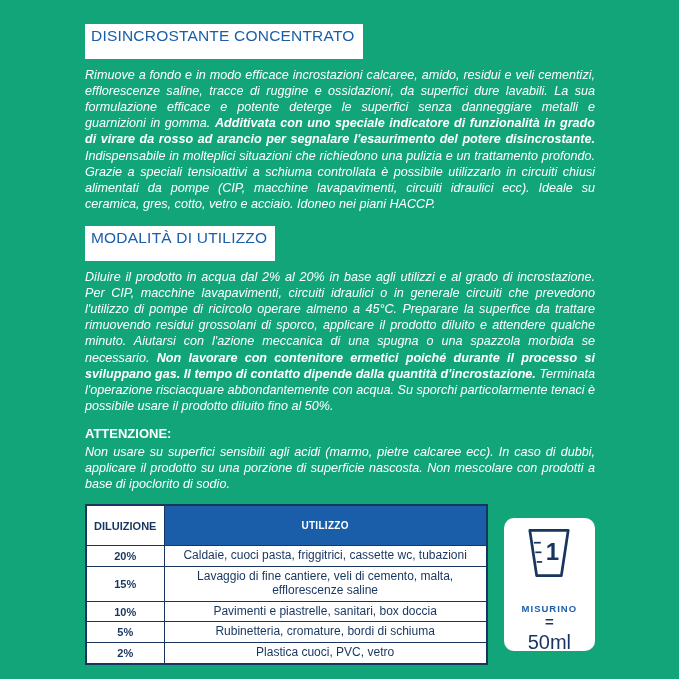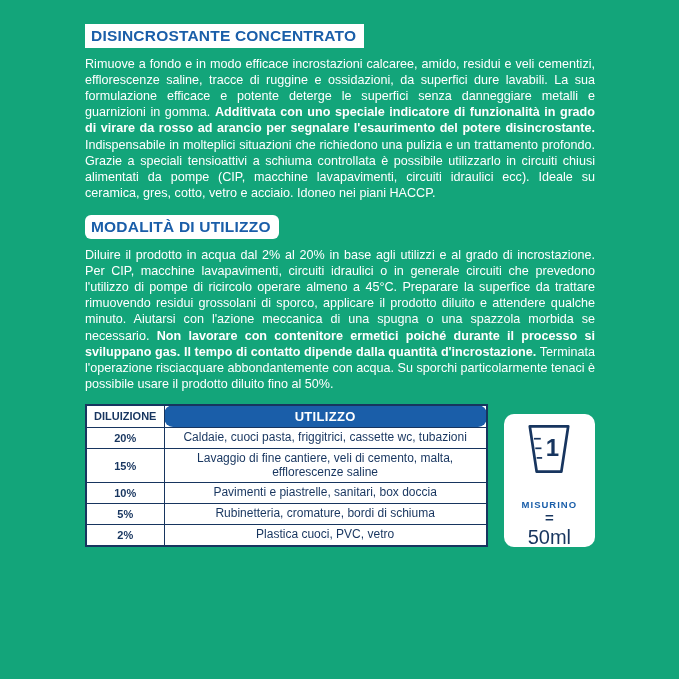--- a/index.html
+++ b/index.html
@@ -8,44 +8,45 @@
     background:#13A57A;
     font-family:"Liberation Sans", sans-serif;
     -webkit-font-smoothing:antialiased;
   }
   .page { padding:24px 84px 0 85px; }
 
   .badge {
     display:inline-block;
     background:#FFFFFF;
     color:#1A5EA9;
-    font-weight:bold;
+    font-weight:normal;
     font-size:15.5px;
     letter-spacing:0.2px;
-    padding:3px 8px 3px 6px;
+    padding:3px 8px 14px 6px;
   }
-  .badge2 { margin-top:14px;border-radius:6px; }
+  .badge2 { margin-top:14px; }
 
   .para {
     color:#FFFFFF;
     font-size:12.6px;
     line-height:1.28;
     text-align:justify;
     margin-top:8px;
+    font-style:italic;
   }
   .bold { font-weight:bold; }
 
   .warning { margin-top:12px; }
   .warn-title { color:#FFFFFF; font-weight:bold; font-size:13px; }
   .warn-text { margin-top:3px; }
 
   .bottom-row {
     margin-top:12px;
     display:flex;
-    align-items:flex-end;
+    align-items:center;
     gap:16px;
   }
 
   table.dilution-table {
     border-collapse:collapse;
     width:406px;
     background:#FFFFFF;
     border:2px solid #17355F;
   }
   .dilution-table th, .dilution-table td {
@@ -57,25 +58,24 @@
     width:78px;
     background:#FFFFFF;
     color:#17355F;
     font-size:11px;
     font-weight:bold;
     padding:3px 2px;
   }
   .th-use {
     background:#1A5EA9;
     color:#FFFFFF;
-    font-size:13px;
+    font-size:10px;
     font-weight:bold;
-    padding:3px 2px;
+    padding:14px 2px;
     letter-spacing:0.3px;
-    border-radius:9px;
   }
   .td-dilution {
     color:#17355F;
     font-weight:bold;
     font-size:11px;
     padding:3px 2px;
   }
   .td-use {
     color:#17355F;
     font-size:12px;
@@ -131,20 +131,24 @@
 <div class="page">
 
   <div class="badge">DISINCROSTANTE CONCENTRATO</div>
 
   <p class="para"><span>Rimuove a fondo e in modo efficace incrostazioni calcaree, amido, residui e veli cementizi, efflorescenze saline, tracce di ruggine e ossidazioni, da superfici dure lavabili. La sua formulazione efficace e potente deterge le superfici senza danneggiare metalli e guarnizioni in gomma. </span><span class="bold">Additivata con uno speciale indicatore di funzionalità in grado di virare da rosso ad arancio per segnalare l'esaurimento del potere disincrostante.</span><span> Indispensabile in molteplici situazioni che richiedono una pulizia e un trattamento profondo. Grazie a speciali tensioattivi a schiuma controllata è possibile utilizzarlo in circuiti chiusi alimentati da pompe (CIP, macchine lavapavimenti, circuiti idraulici ecc). Ideale su ceramica, gres, cotto, vetro e acciaio. Idoneo nei piani HACCP.</span></p>
 
   <div class="badge badge2">MODALITÀ DI UTILIZZO</div>
 
   <p class="para"><span>Diluire il prodotto in acqua dal 2% al 20% in base agli utilizzi e al grado di incrostazione. Per CIP, macchine lavapavimenti, circuiti idraulici o in generale circuiti che prevedono l'utilizzo di pompe di ricircolo operare almeno a 45°C. Preparare la superfice da trattare rimuovendo residui grossolani di sporco, applicare il prodotto diluito e attendere qualche minuto. Aiutarsi con l'azione meccanica di una spugna o una spazzola morbida se necessario. </span><span class="bold">Non lavorare con contenitore ermetici poiché durante il processo si sviluppano gas. Il tempo di contatto dipende dalla quantità d'incrostazione.</span><span> Terminata l'operazione risciacquare abbondantemente con acqua. Su sporchi particolarmente tenaci è possibile usare il prodotto diluito fino al 50%.</span></p>
 
+  <div class="warning">
+    <div class="warn-title">ATTENZIONE:</div>
+    <p class="para warn-text">Non usare su superfici sensibili agli acidi (marmo, pietre calcaree ecc). In caso di dubbi, applicare il prodotto su una porzione di superficie nascosta. Non mescolare con prodotti a base di ipoclorito di sodio.</p>
+  </div>
 
   <div class="bottom-row">
 
     <table class="dilution-table">
       <thead>
         <tr>
           <th class="th-dilution">DILUIZIONE</th>
           <th class="th-use">UTILIZZO</th>
         </tr>
       </thead>

